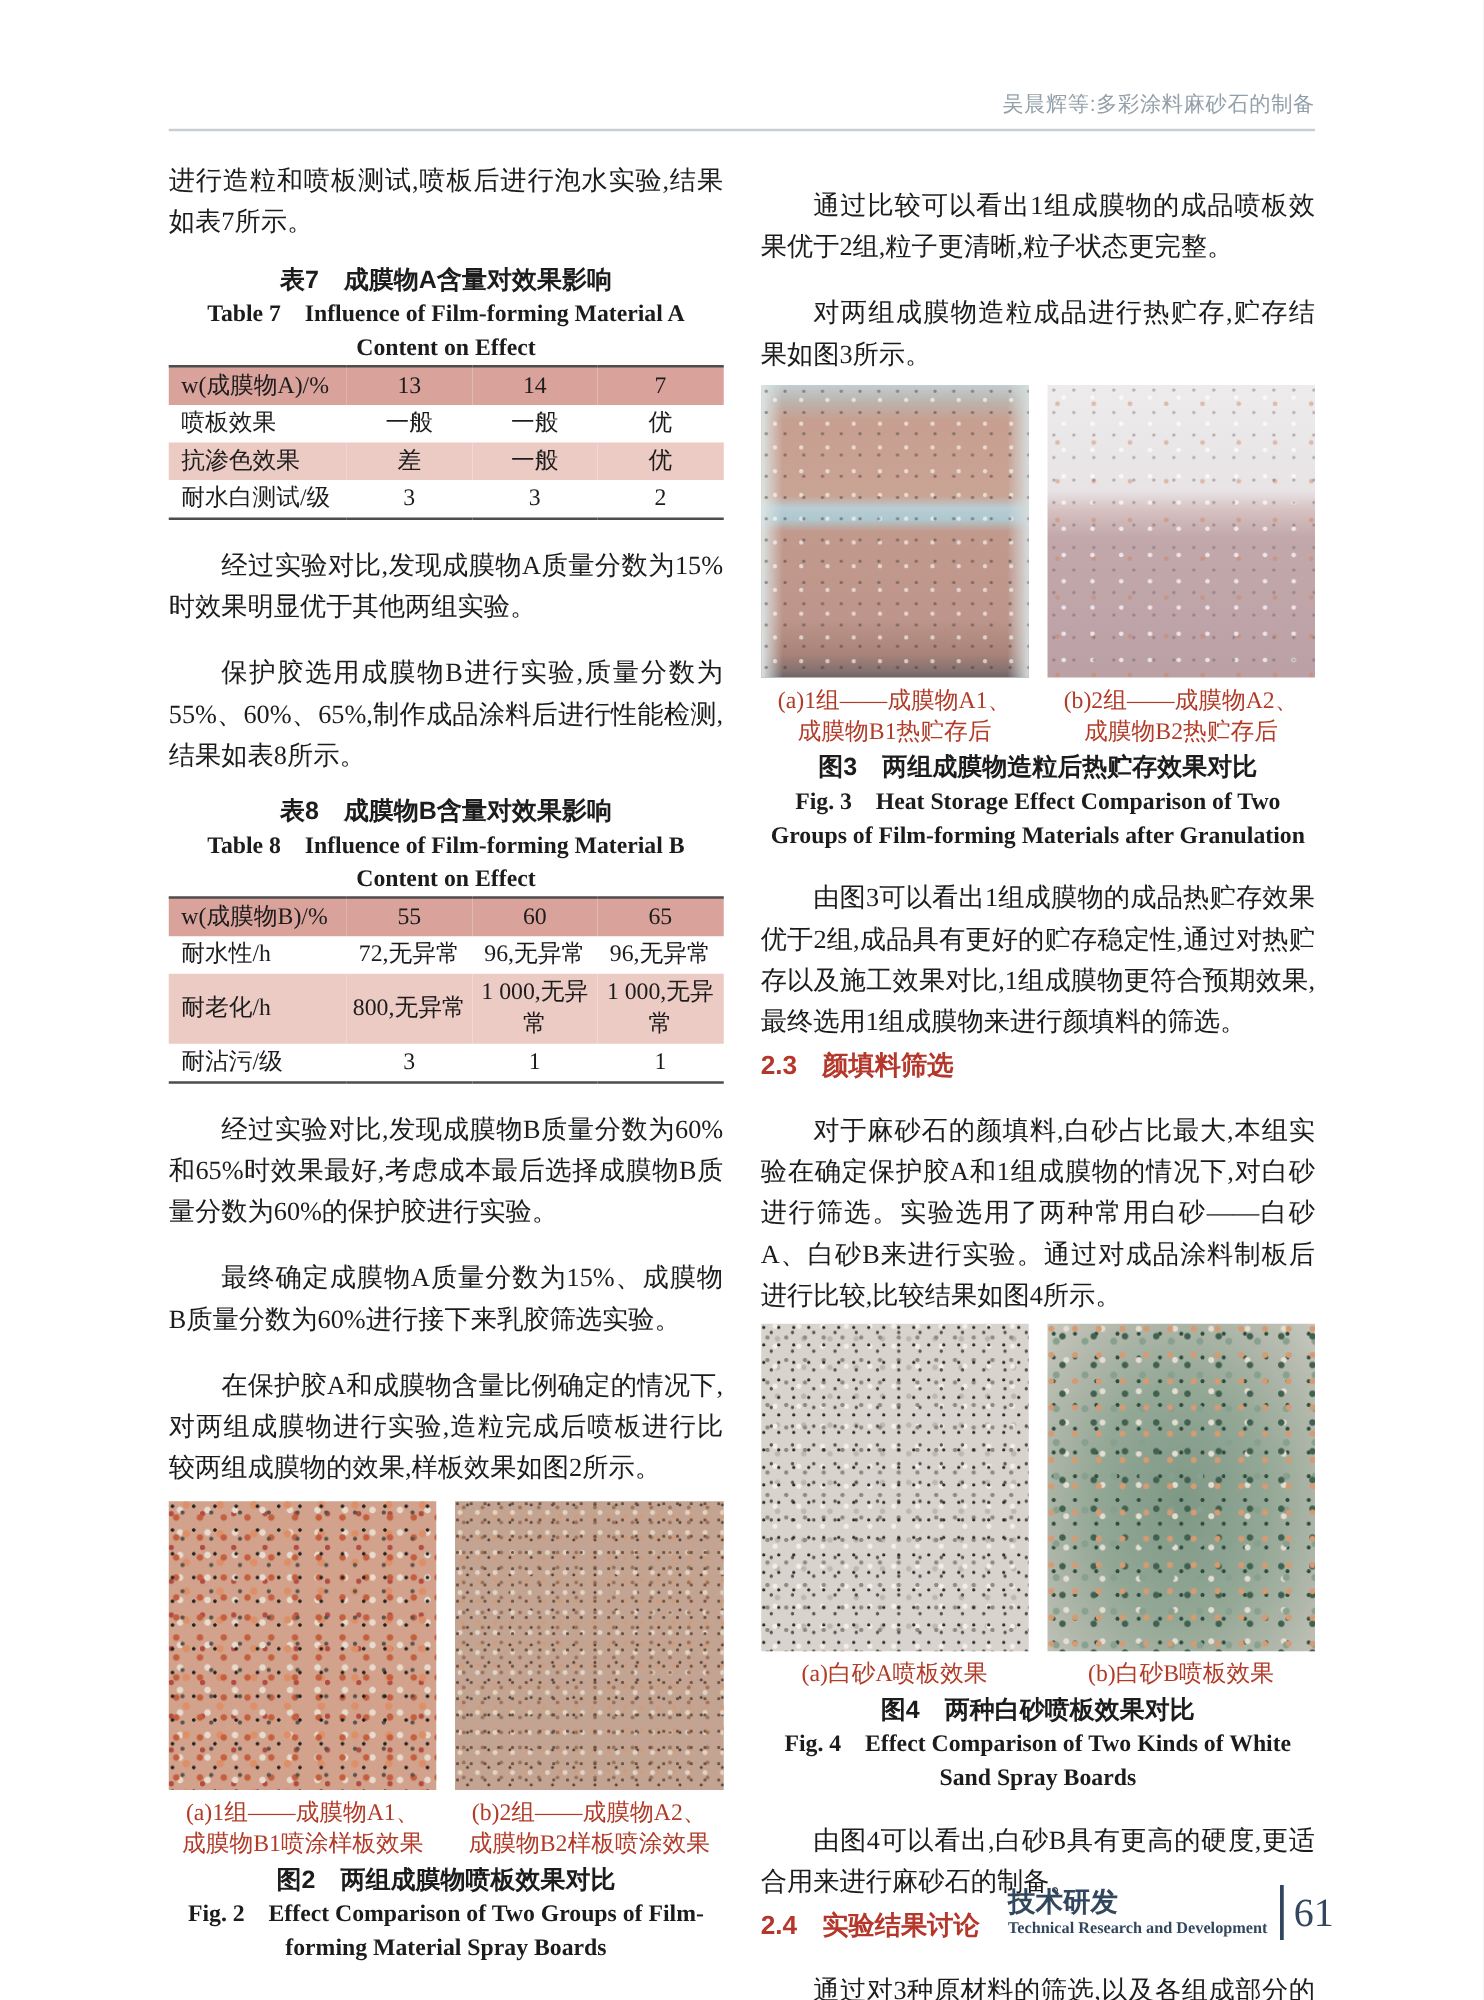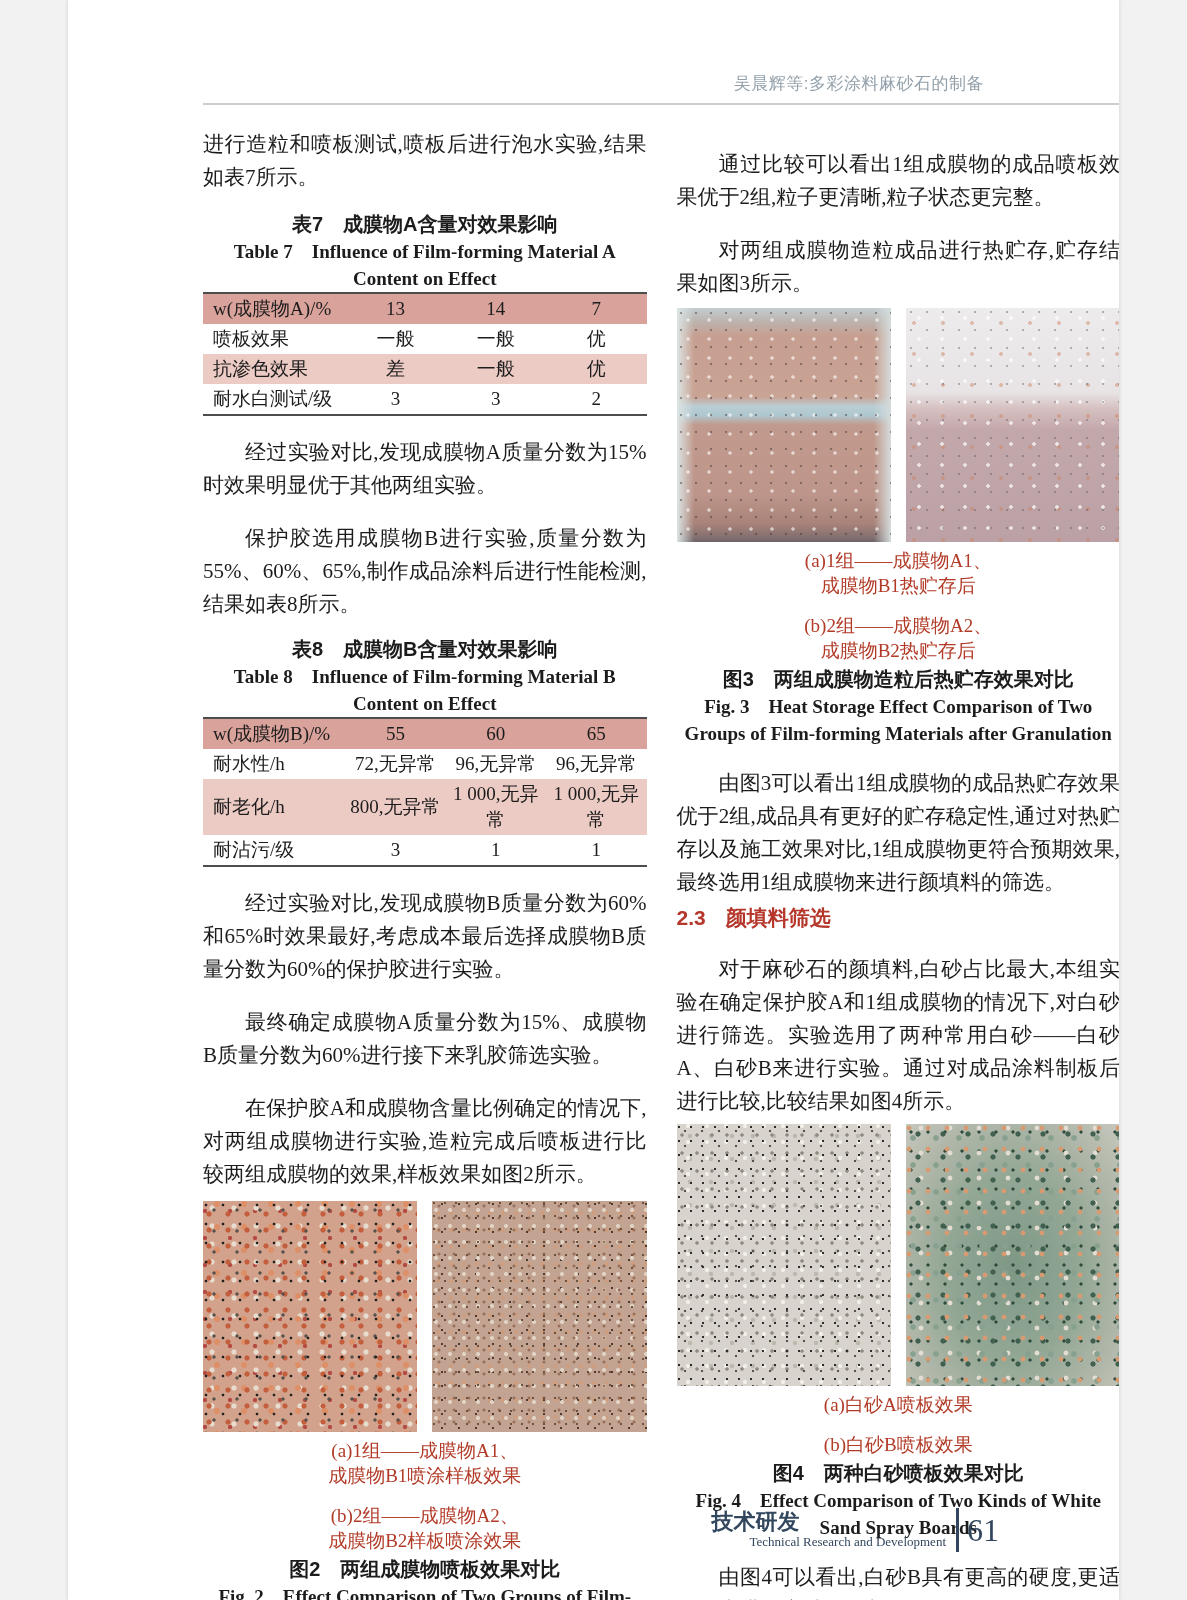--- a/index.html
+++ b/index.html
@@ -1,17 +1,17 @@
 <!DOCTYPE html>
 <html><head>
 <meta charset="utf-8">
 <style>
   html,body{margin:0;padding:0;background:#f2f2f2;}
   .page{
-    position:relative;width:1051px;height:1600px;margin:0 auto;background:#ffffff;
+    position:relative;width:1187px;height:1600px;margin:0 auto;background:#ffffff;
     font-family:"Liberation Serif","DejaVu Serif",serif;color:#1c1c1c;overflow:hidden;
     box-shadow:0 0 4px rgba(0,0,0,.15);
   }
   
   .running-head{
     position:absolute;top:72px;right:135px;font-size:17px;letter-spacing:.5px;
     color:#93a0aa;font-family:"Liberation Sans","DejaVu Sans",sans-serif;
   }
   .head-rule{position:absolute;top:103px;left:135px;width:917px;height:2px;background:#c9ced2;}
   
@@ -93,38 +93,38 @@
     background-image:
       radial-gradient(circle at 3px 4px,#d79a71 2px,transparent 2.8px),
       radial-gradient(circle at 12px 10px,#41604f 2.2px,transparent 3px),
       radial-gradient(circle at 7px 14px,#87a08f 2.4px,transparent 3.2px),
       radial-gradient(circle at 15px 4px,#e4ddd1 2px,transparent 2.8px),
       radial-gradient(circle at 5px 8px,#2f4a3c 1.3px,transparent 1.9px),
       radial-gradient(ellipse at 50% 55%,#7e9886 0%,#93a795 45%,#b3b9ac 78%,#c7c8bd 100%);
     background-size:19px 21px,25px 23px,23px 27px,29px 25px,17px 19px,100% 100%;
   }
   
-  .subcap-row{display:flex;gap:15px;margin-top:6px;flex-direction:column;}
+  .subcap-row{display:flex;gap:15px;margin-top:6px;}
   .subcap{flex:1;min-width:0;color:#b23b28;font-size:19px;line-height:25px;text-align:center;}
   .figtitle{text-align:center;font-weight:bold;margin-top:2px;}
   .figtitle .cn{font-family:"Liberation Sans","DejaVu Sans",sans-serif;font-size:20px;line-height:28px;}
   .figtitle .en{font-size:19px;line-height:27px;}
   
   .sec-head{
     color:#b5362a;font-weight:bold;font-size:21px;line-height:30px;
     font-family:"Liberation Sans","DejaVu Sans",sans-serif;text-align:left;margin-top:4px;
   }
   .sec-head .num{margin-right:20px;}
   
   .mt8{margin-top:8px;} .mt10{margin-top:10px;} .mt16{margin-top:16px;} .mt24{margin-top:24px;}
   
   .footer{position:absolute;right:120px;bottom:48px;display:flex;align-items:center;color:#32475e;}
   .footer-txt{}
   .footer-cn{font-family:"Liberation Sans","DejaVu Sans",sans-serif;font-weight:bold;font-size:22px;line-height:24px;}
-  .footer-en{font-size:13px;font-weight:normal;line-height:16px;margin-left:38px;}
+  .footer-en{font-size:13px;font-weight:bold;line-height:16px;}
   .footer-bar{width:3px;height:44px;background:#32475e;margin:0 8px 0 10px;}
   .footer-num{font-size:32px;line-height:32px;}
 </style>
 </head>
 <body>
 
 <div class="page">
 
   <div class="running-head">吴晨辉等:多彩涂料麻砂石的制备</div>
   <div class="head-rule"></div>

